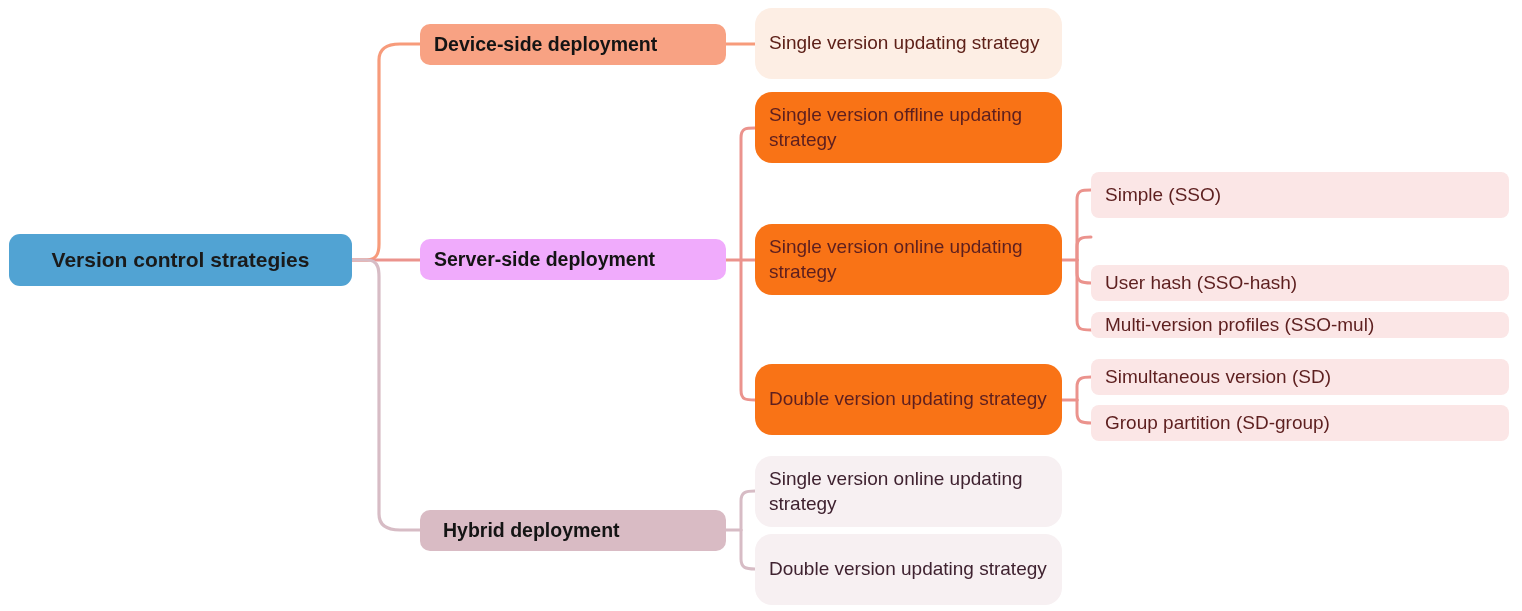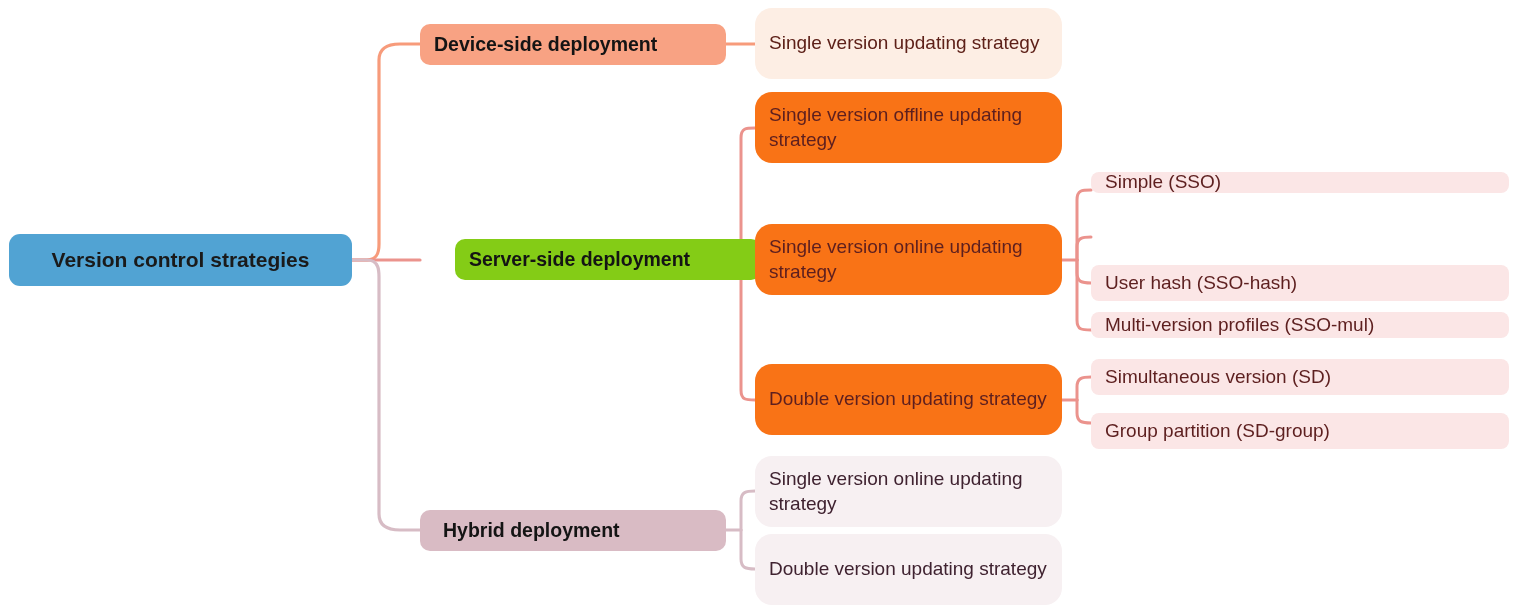--- a/index.html
+++ b/index.html
@@ -46,21 +46,21 @@
     justify-content: center;
   }
   .node-l1 {
     font-size: 19.5px;
     font-weight: bold;
     color: #141414;
     border-radius: 10px;
     justify-content: flex-start;
   }
   .node-l1.c-device  { background: #f8a283; }
-  .node-l1.c-server  { background: #84cc16; margin-left: 35px; }
+  .node-l1.c-server  { background: #f0abfc; }
   .node-l1.c-hybrid  { background: #d9bbc4; }
 
   .node-l2 {
     font-size: 19px;
     font-weight: normal;
   }
   .node-l2.c-device { background: #fdeee4; color: #5d2018; }
   .node-l2.c-server { background: #f97316; color: #5d1f1f; }
   .node-l2.c-hybrid { background: #f7f0f2; color: #3f2230; }
 
@@ -132,38 +132,38 @@
   </div>
 
   <div class="node node-l2 c-server" style="left:755px; top:224px; width:307px; height:71px;">
     <span>Single version online updating strategy</span>
   </div>
 
   <div class="node node-l2 c-server" style="left:755px; top:364px; width:307px; height:71px;">
     <span>Double version updating strategy</span>
   </div>
 
-  <div class="node node-l3" style="left:1091px; top:172px; width:418px; height:21px;">
+  <div class="node node-l3" style="left:1091px; top:172px; width:418px; height:46px;">
     <span>Simple (SSO)</span>
   </div>
 
 
   <div class="node node-l3" style="left:1091px; top:265px; width:418px; height:36px;">
     <span>User hash (SSO-hash)</span>
   </div>
 
   <div class="node node-l3" style="left:1091px; top:312px; width:418px; height:26px;">
     <span>Multi-version profiles (SSO-mul)</span>
   </div>
 
   <div class="node node-l3" style="left:1091px; top:359px; width:418px; height:36px;">
     <span>Simultaneous version (SD)</span>
   </div>
 
-  <div class="node node-l3" style="left:1091px; top:405px; width:418px; height:36px;margin-top:8px;">
+  <div class="node node-l3" style="left:1091px; top:405px; width:418px; height:36px;">
     <span>Group partition (SD-group)</span>
   </div>
 
   <div class="node node-l2 c-hybrid" style="left:755px; top:456px; width:307px; height:71px;">
     <span>Single version online updating strategy</span>
   </div>
 
   <div class="node node-l2 c-hybrid" style="left:755px; top:534px; width:307px; height:71px;">
     <span>Double version updating strategy</span>
   </div>

